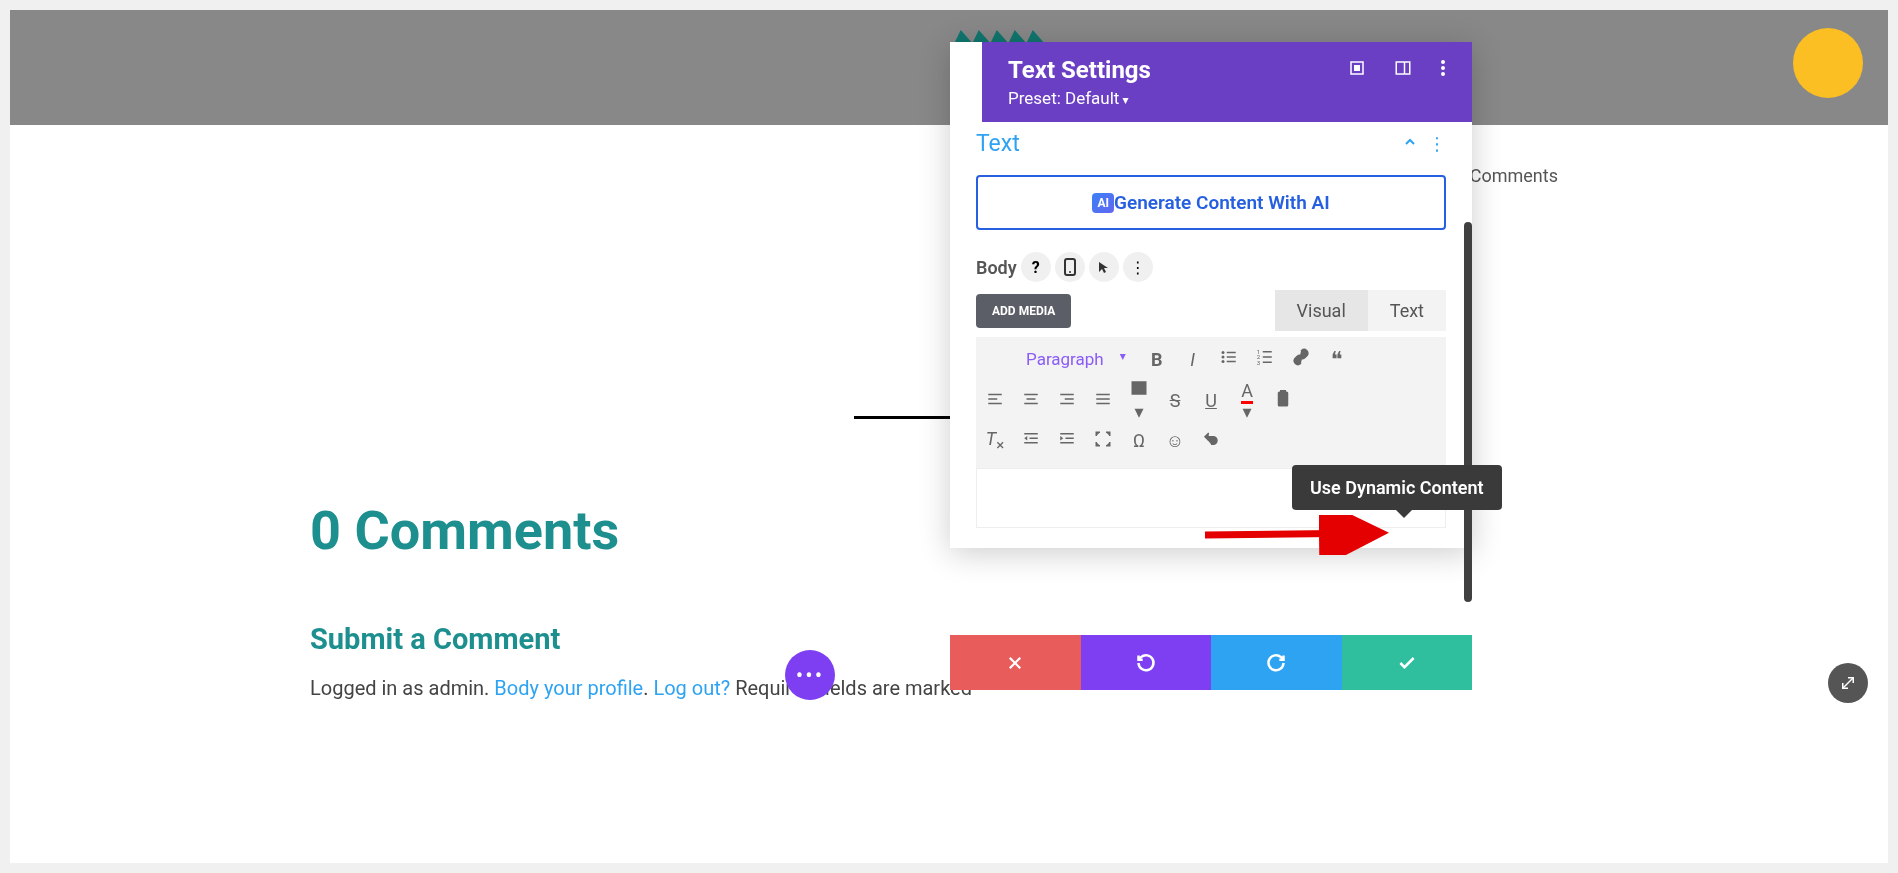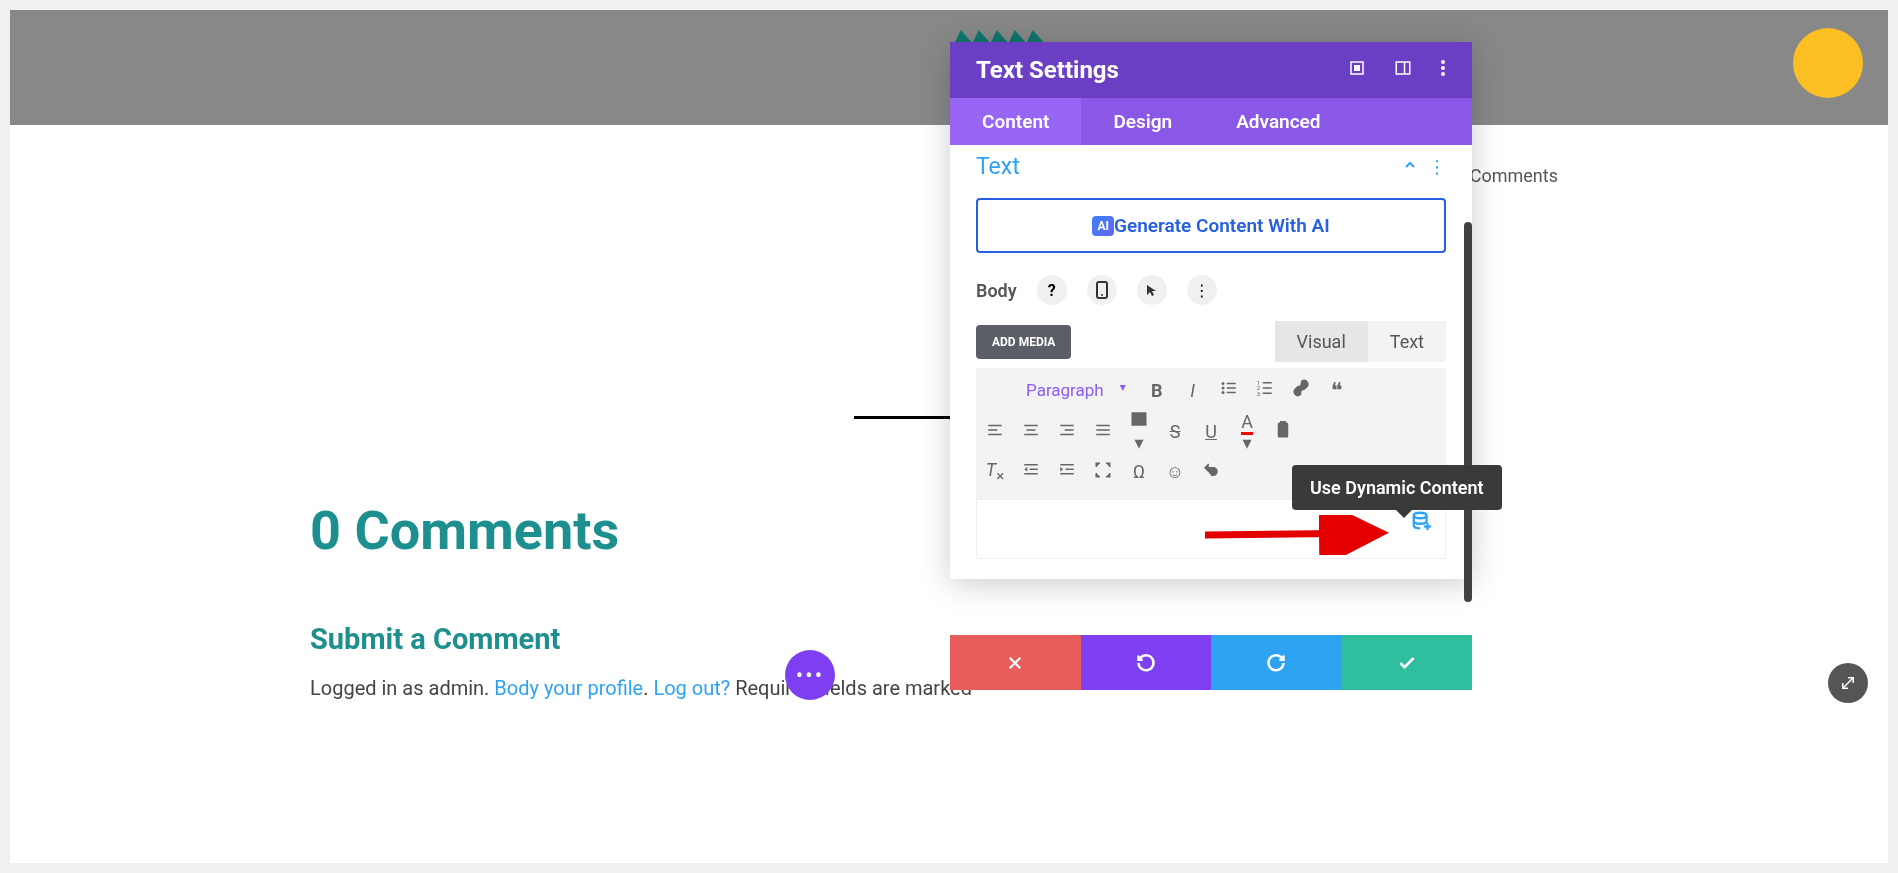--- a/index.html
+++ b/index.html
@@ -12,21 +12,21 @@
 .page-content { padding: 40px 300px 0 300px; position: relative; }
 .post-meta { text-align: right; color: #555; font-size: 18px; margin-bottom: 230px; padding-right: 30px; }
 .divider { border: none; border-top: 3px solid #000; width: 190px; margin: 0 auto 80px auto; }
 .comments-heading { color: #1e8f8f; font-size: 54px; font-weight: 700; margin-bottom: 60px; }
 .submit-heading { color: #1e8f8f; font-size: 29px; font-weight: 700; margin-bottom: 20px; }
 .logged-text { color: #444; font-size: 20px; }
 .logged-text a { color: #2ea3f2; text-decoration: none; }
 
 
 .settings-panel { position: absolute; top: 32px; left: 940px; width: 522px; background: #fff; box-shadow: 0 5px 30px rgba(0,0,0,0.2); z-index: 100; }
-.panel-header { background: #6b3fc4; color: #fff; padding: 14px 26px 14px 26px; }
+.panel-header { background: #6b3fc4; color: #fff; padding: 14px 26px 14px 26px; margin-left: 32px; }
 .panel-title-row { display: flex; align-items: center; justify-content: space-between; }
 .panel-title { font-size: 24px; font-weight: 700; }
 .panel-header-icons { display: flex; gap: 28px; }
 .panel-header-icons .iconbtn { color: #fff; cursor: pointer; }
 .preset-line { font-size: 17px; margin-top: 4px; cursor: pointer; }
 .preset-line::after { content: " ▾"; font-size: 12px; }
 
 .tabs-row { display: flex; background: #8b57e6; }
 .tab { flex: none; padding: 12px 32px; color: #fff; font-size: 19px; font-weight: 600; cursor: pointer; }
 .tab.active { background: #9965f4; }
@@ -35,21 +35,21 @@
 .section-title { color: #2ea3f2; font-size: 23px; }
 .section-controls { display: flex; gap: 10px; align-items: center; }
 .section-controls .chev { color: #2ea3f2; cursor: pointer; }
 .section-controls .dots { color: #2ea3f2; cursor: pointer; font-size: 18px; }
 
 .panel-body { padding: 14px 26px 20px 26px; }
 .ai-button { border: 2px solid #2660e0; border-radius: 4px; width: 100%; padding: 14px; display: flex; align-items: center; justify-content: center; gap: 0; cursor: pointer; background: #fff; }
 .ai-badge { background: linear-gradient(135deg, #3b82f6, #6366f1); color: #fff; font-weight: 700; font-size: 12px; padding: 3px 5px; border-radius: 4px; }
 .ai-text { color: #2660e0; font-size: 19px; font-weight: 600; }
 
-.body-row { display: flex; align-items: center; gap: 20px; margin: 22px 0 16px 0; text-align: center; }
+.body-row { display: flex; align-items: center; gap: 4px; margin: 22px 0 8px 0; text-align: center; }
 .body-label { font-size: 18px; font-weight: 600; color: #555; }
 .pill { background: #f0f0f0; border-radius: 50%; width: 30px; height: 30px; display: flex; align-items: center; justify-content: center; cursor: pointer; }
 
 .media-row { display: flex; align-items: center; justify-content: space-between; }
 .add-media-btn { background: #5b5e66; color: #fff; border: none; padding: 10px 16px; border-radius: 4px; font-size: 12px; font-weight: 700; cursor: pointer; }
 .editor-tabs { display: flex; }
 .etab { padding: 10px 22px; background: #f3f3f3; color: #555; font-size: 18px; cursor: pointer; }
 .etab.active { background: #e6e6e6; }
 
 .toolbar { margin-top: 6px; background: #f3f3f3; padding: 8px; }
@@ -133,27 +133,23 @@
           </span>
           <span class="iconbtn">
             <svg width="6" height="18" viewBox="0 0 6 18" fill="white">
                 <circle cx="3" cy="3" r="2"></circle>
                 <circle cx="3" cy="9" r="2"></circle>
                 <circle cx="3" cy="15" r="2"></circle>
               </svg>
           </span>
         </div>
       </div>
-    </div>
-
-    <div class="tabs-row">
-      <div class="tab active">Content</div>
-      <div class="tab">Design</div>
-      <div class="tab">Advanced</div>
-    </div>
+      <div class="preset-line">Preset: Default</div>
+    </div>
+
 
     <div class="section-header">
       <div class="section-title">Text</div>
       <div class="section-controls">
         <span class="chev">
           <svg width="16" height="16" viewBox="0 0 24 24" fill="none" stroke="#2ea3f2" stroke-width="3">
               <polyline points="6 15 12 9 18 15"></polyline>
             </svg>
         </span>
         <span class="dots">⋮</span>

